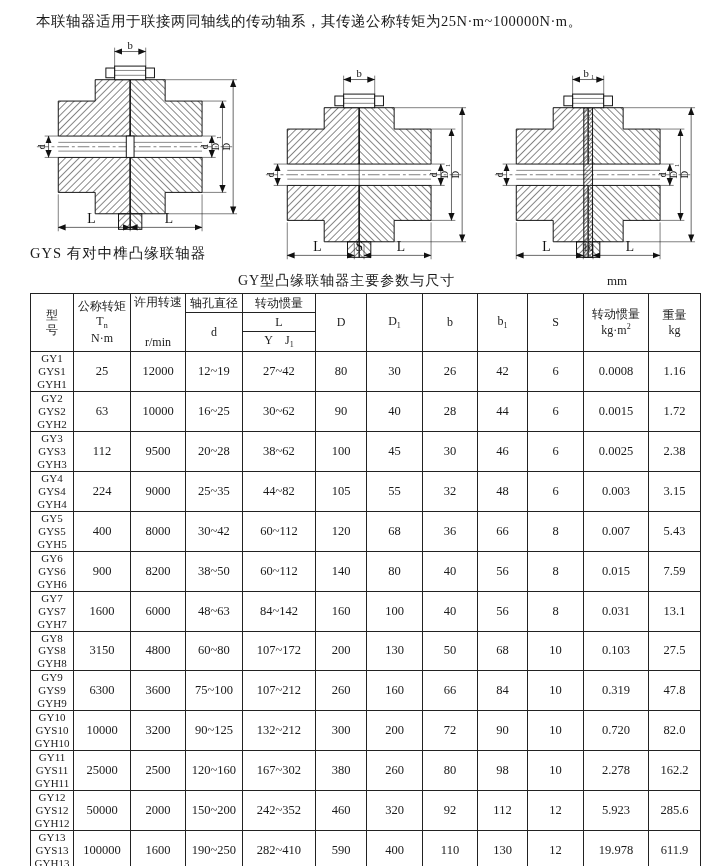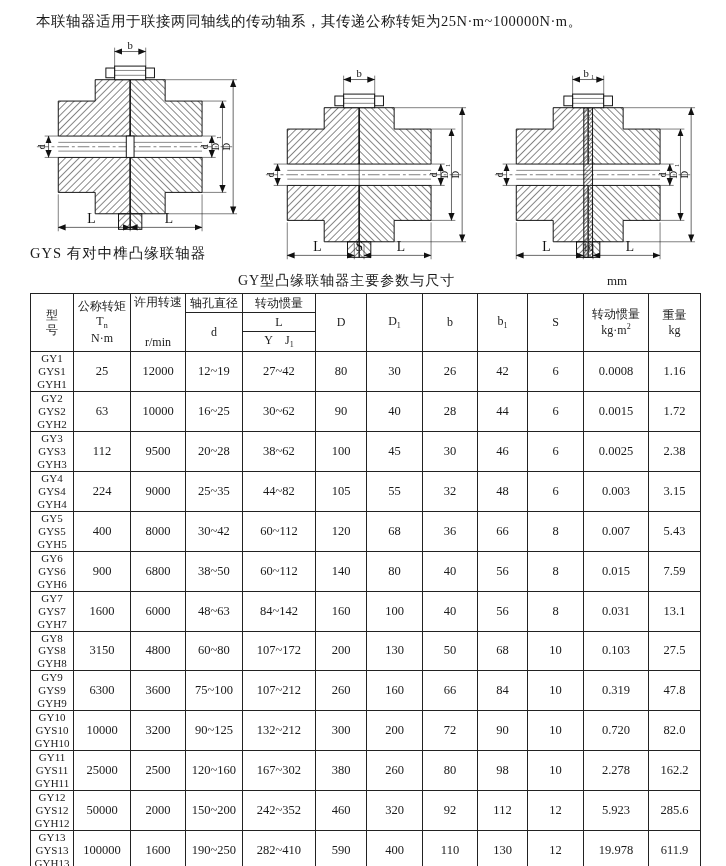--- a/index.html
+++ b/index.html
@@ -391,21 +391,21 @@
           <td>0.007</td>
           <td>5.43</td>
         </tr>
         <tr>
           <td class="model">
             <div>GY6</div>
             <div>GYS6</div>
             <div>GYH6</div>
           </td>
           <td>900</td>
-          <td>6800</td>
+          <td>8200</td>
           <td>38~50</td>
           <td>60~112</td>
           <td>140</td>
           <td>80</td>
           <td>40</td>
           <td>56</td>
           <td>8</td>
           <td>0.015</td>
           <td>7.59</td>
         </tr>

